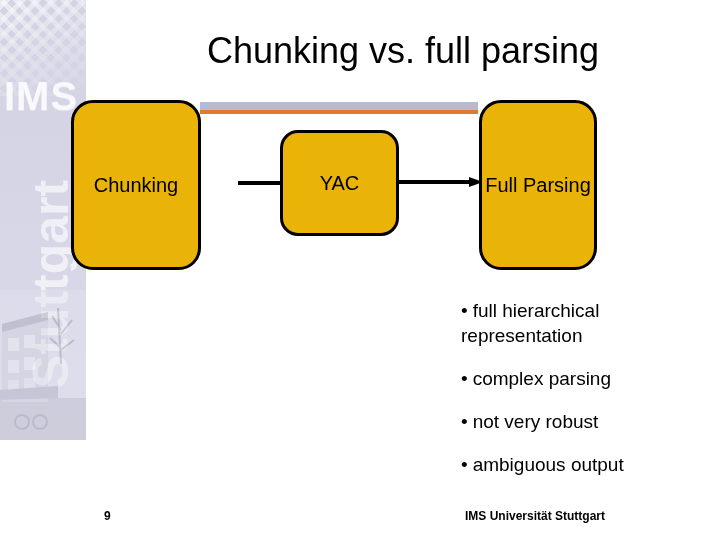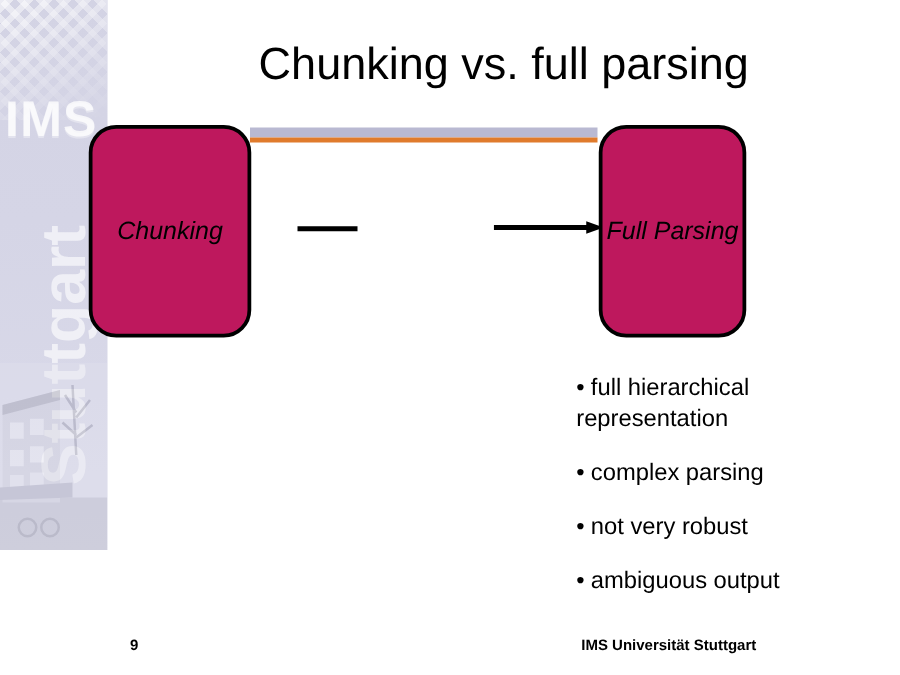--- a/index.html
+++ b/index.html
@@ -101,31 +101,30 @@
     position: absolute;
     left: 0; top: 8px;
     width: 100%; height: 4px;
     background: #e07b2c;
   }
 
   
   .flowbox {
     position: absolute;
     box-sizing: border-box;
-    background: #be185d;
+    background: #eab308;
     border: 3px solid #000000;
     border-radius: 22px;
     display: flex;
     align-items: center;
     justify-content: center;
     font-size: 20px;
     color: #000000;
     white-space: nowrap;
     z-index: 3;
-    font-style: italic;
   }
   #box-chunking {
     left: 71px; top: 100px;
     width: 130px; height: 170px;
   }
   #box-yac {
     left: 280px; top: 130px;
     width: 119px; height: 106px;
     border-radius: 18px;
   }
@@ -224,20 +223,23 @@
   <div id="conn-right">
     <svg width="90" height="20" viewBox="0 0 90 20">
       <line x1="0" y1="9" x2="78" y2="9" stroke="#000000" stroke-width="4"></line>
       <polygon points="88,9 74,4 74,14" fill="#000000"></polygon>
     </svg>
   </div>
 
   <div class="flowbox" id="box-chunking">
     <span class="flow-label">Chunking</span>
   </div>
+  <div class="flowbox" id="box-yac">
+    <span class="flow-label">YAC</span>
+  </div>
   <div class="flowbox" id="box-fullparsing">
     <span class="flow-label">Full Parsing</span>
   </div>
 
 
   <div class="bullets" id="bullets-right">
     <div class="bullet-item">
       <span class="dot">•</span><span>full hierarchical representation</span>
     </div>
     <div class="bullet-item">

